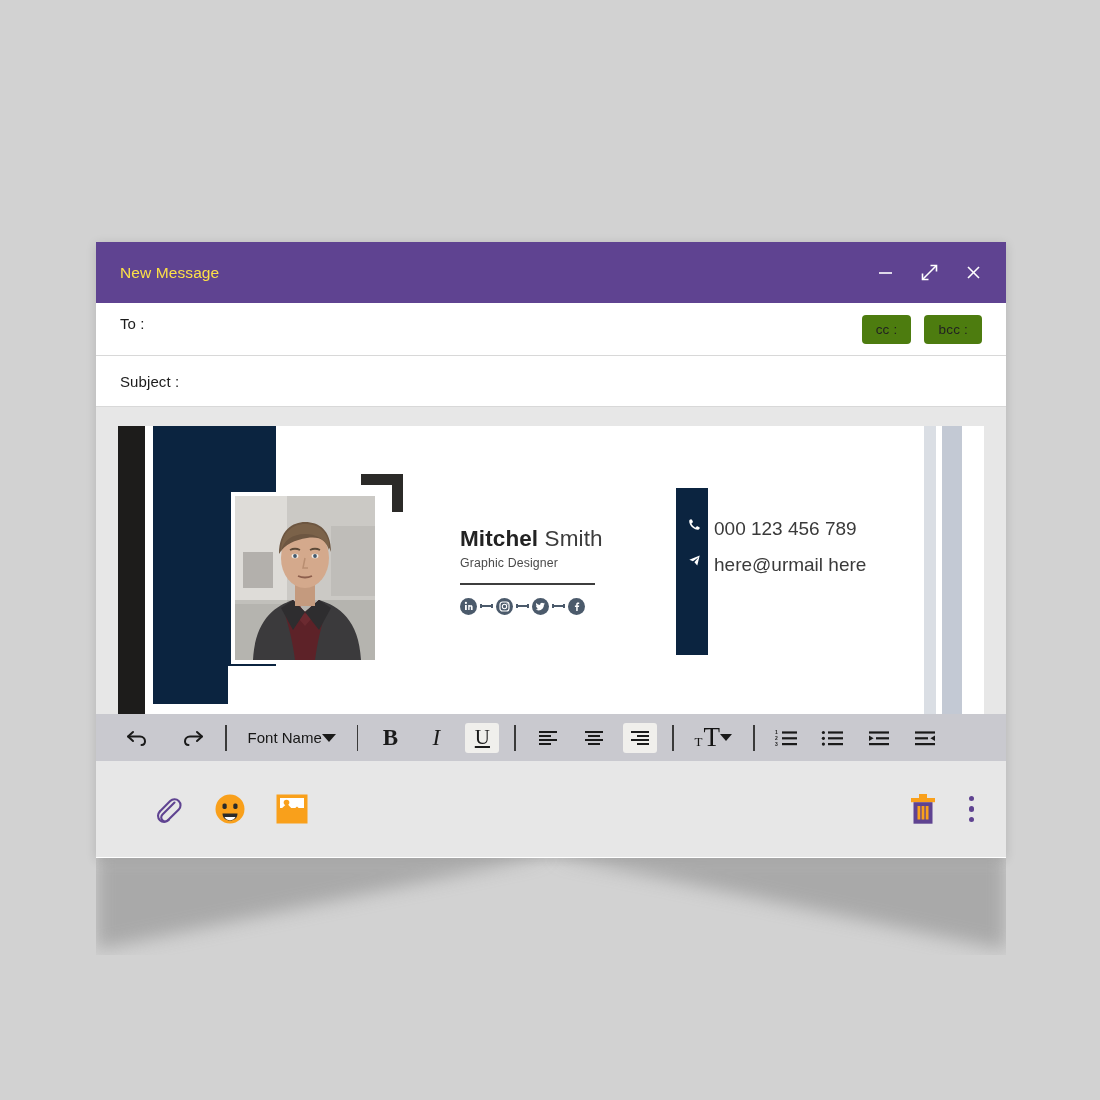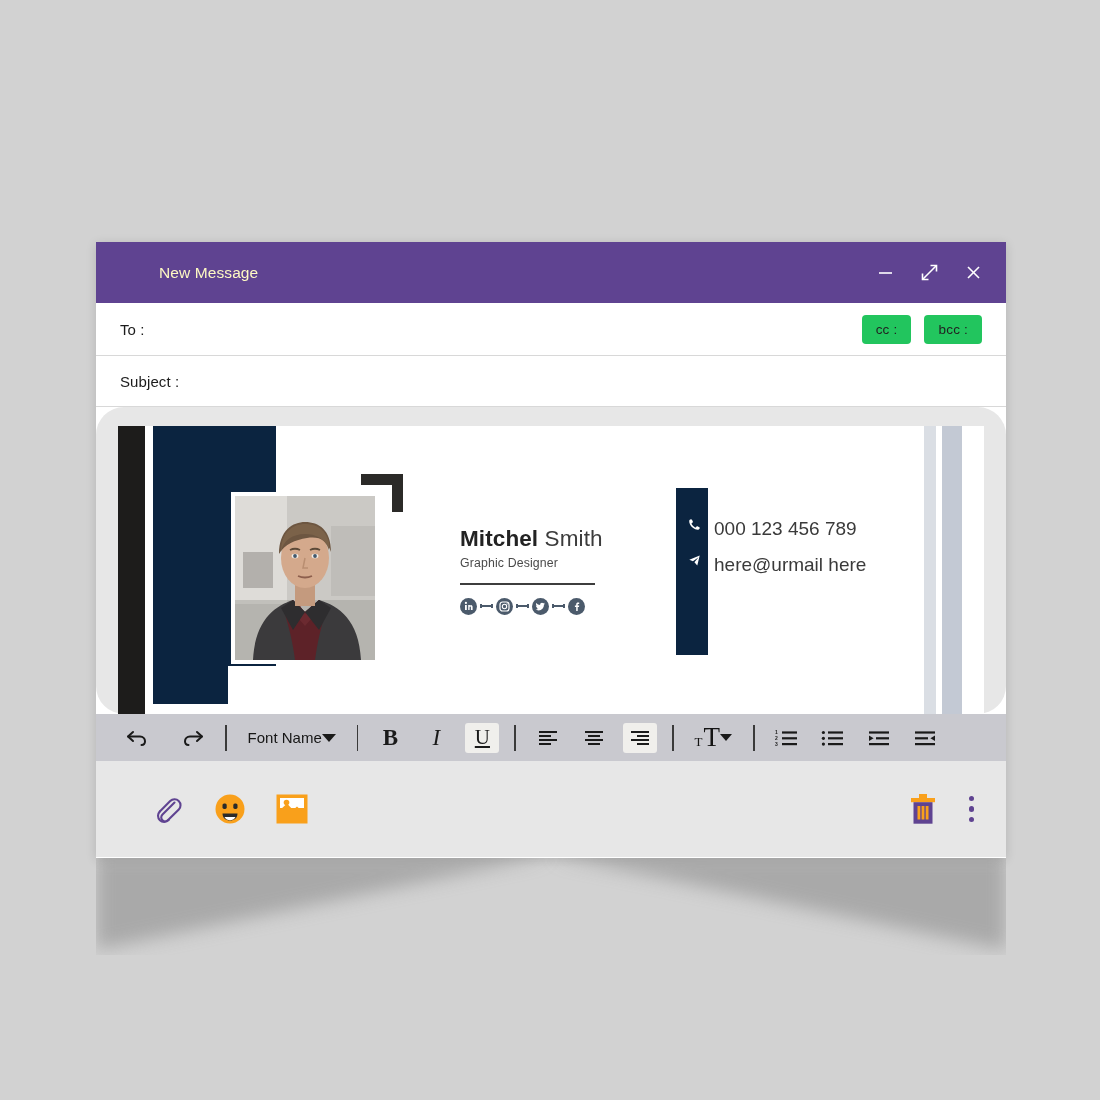--- a/index.html
+++ b/index.html
@@ -59,51 +59,50 @@
 
   
   .titlebar {
     height: 61px;
     background: #5f4391;
     display: flex;
     align-items: center;
     padding: 0 22px 0 24px;
   }
   .titlebar-title {
-    color: #fef9c3;
+    color: #fde047;
     font-size: 15.5px;
     letter-spacing: .1px;
     flex: 1;
-    margin-left: 39px;
   }
   .win-ctrls { display: flex; align-items: center; gap: 22px; }
   .win-btn {
     width: 22px; height: 22px;
     display: flex; align-items: center; justify-content: center;
     cursor: pointer;
   }
   .win-btn svg { display: block; }
 
   
   .row-to {
     height: 53px;
     border-bottom: 1px solid #d8d8d8;
     display: flex;
-    align-items: center;
-    padding: 0 24px 0 24px;
+    align-items: flex-start;
+    padding: 12px 24px 0 24px;
     background: #fff;
   }
   .field-label {
     font-size: 15px;
     color: #1c1c1c;
     letter-spacing: .1px;
   }
   .to-spacer { flex: 1; }
   .pill {
-    background: #22c55e;
+    background: #4d7c0f;
     border-radius: 4px;
     padding: 7px 14px;
     font-size: 13.5px;
     color: #222;
     margin-left: 13px;
     cursor: pointer;
     letter-spacing: .2px;
   }
 
   
@@ -115,21 +114,20 @@
     padding: 0 24px;
     background: #fff;
   }
 
   
   .compose {
     background: #e7e7e7;
     padding: 19px 8px 0 0;
     height: 307px;
     position: relative;
-    border-radius: 28px;
   }
 
   
   .sigcard {
     position: absolute;
     left: 22px;
     top: 19px;
     width: 866px;
     height: 288px;
     background: #ffffff;

